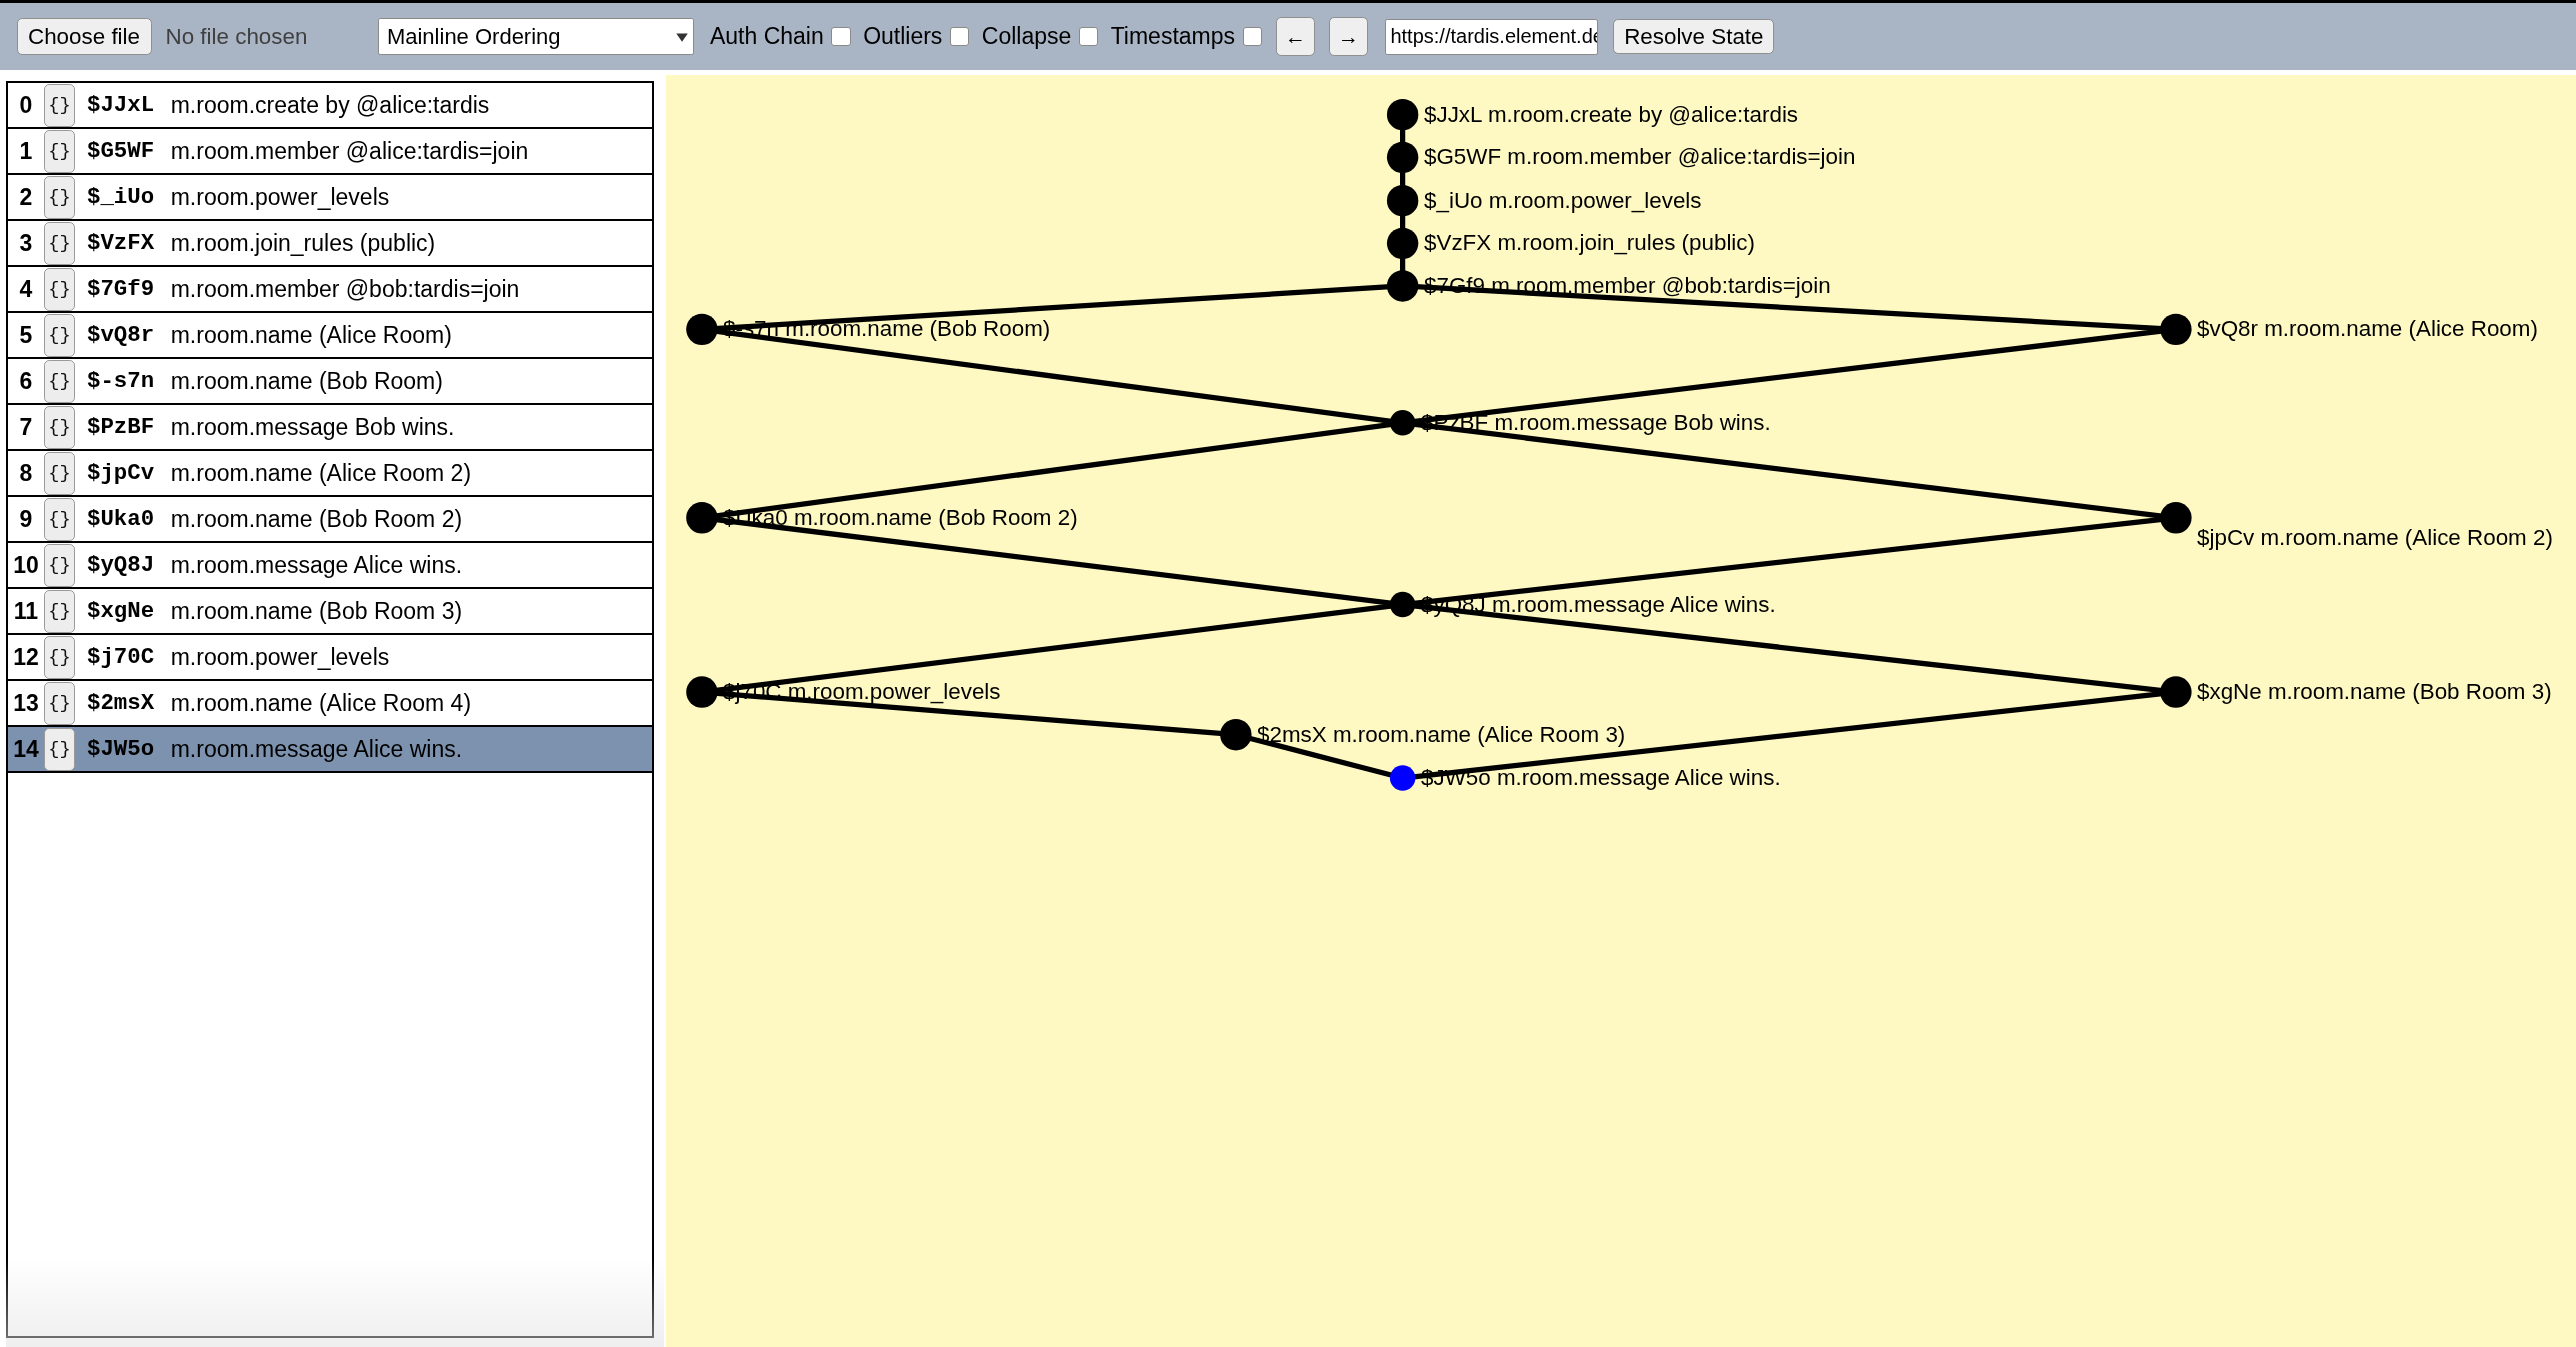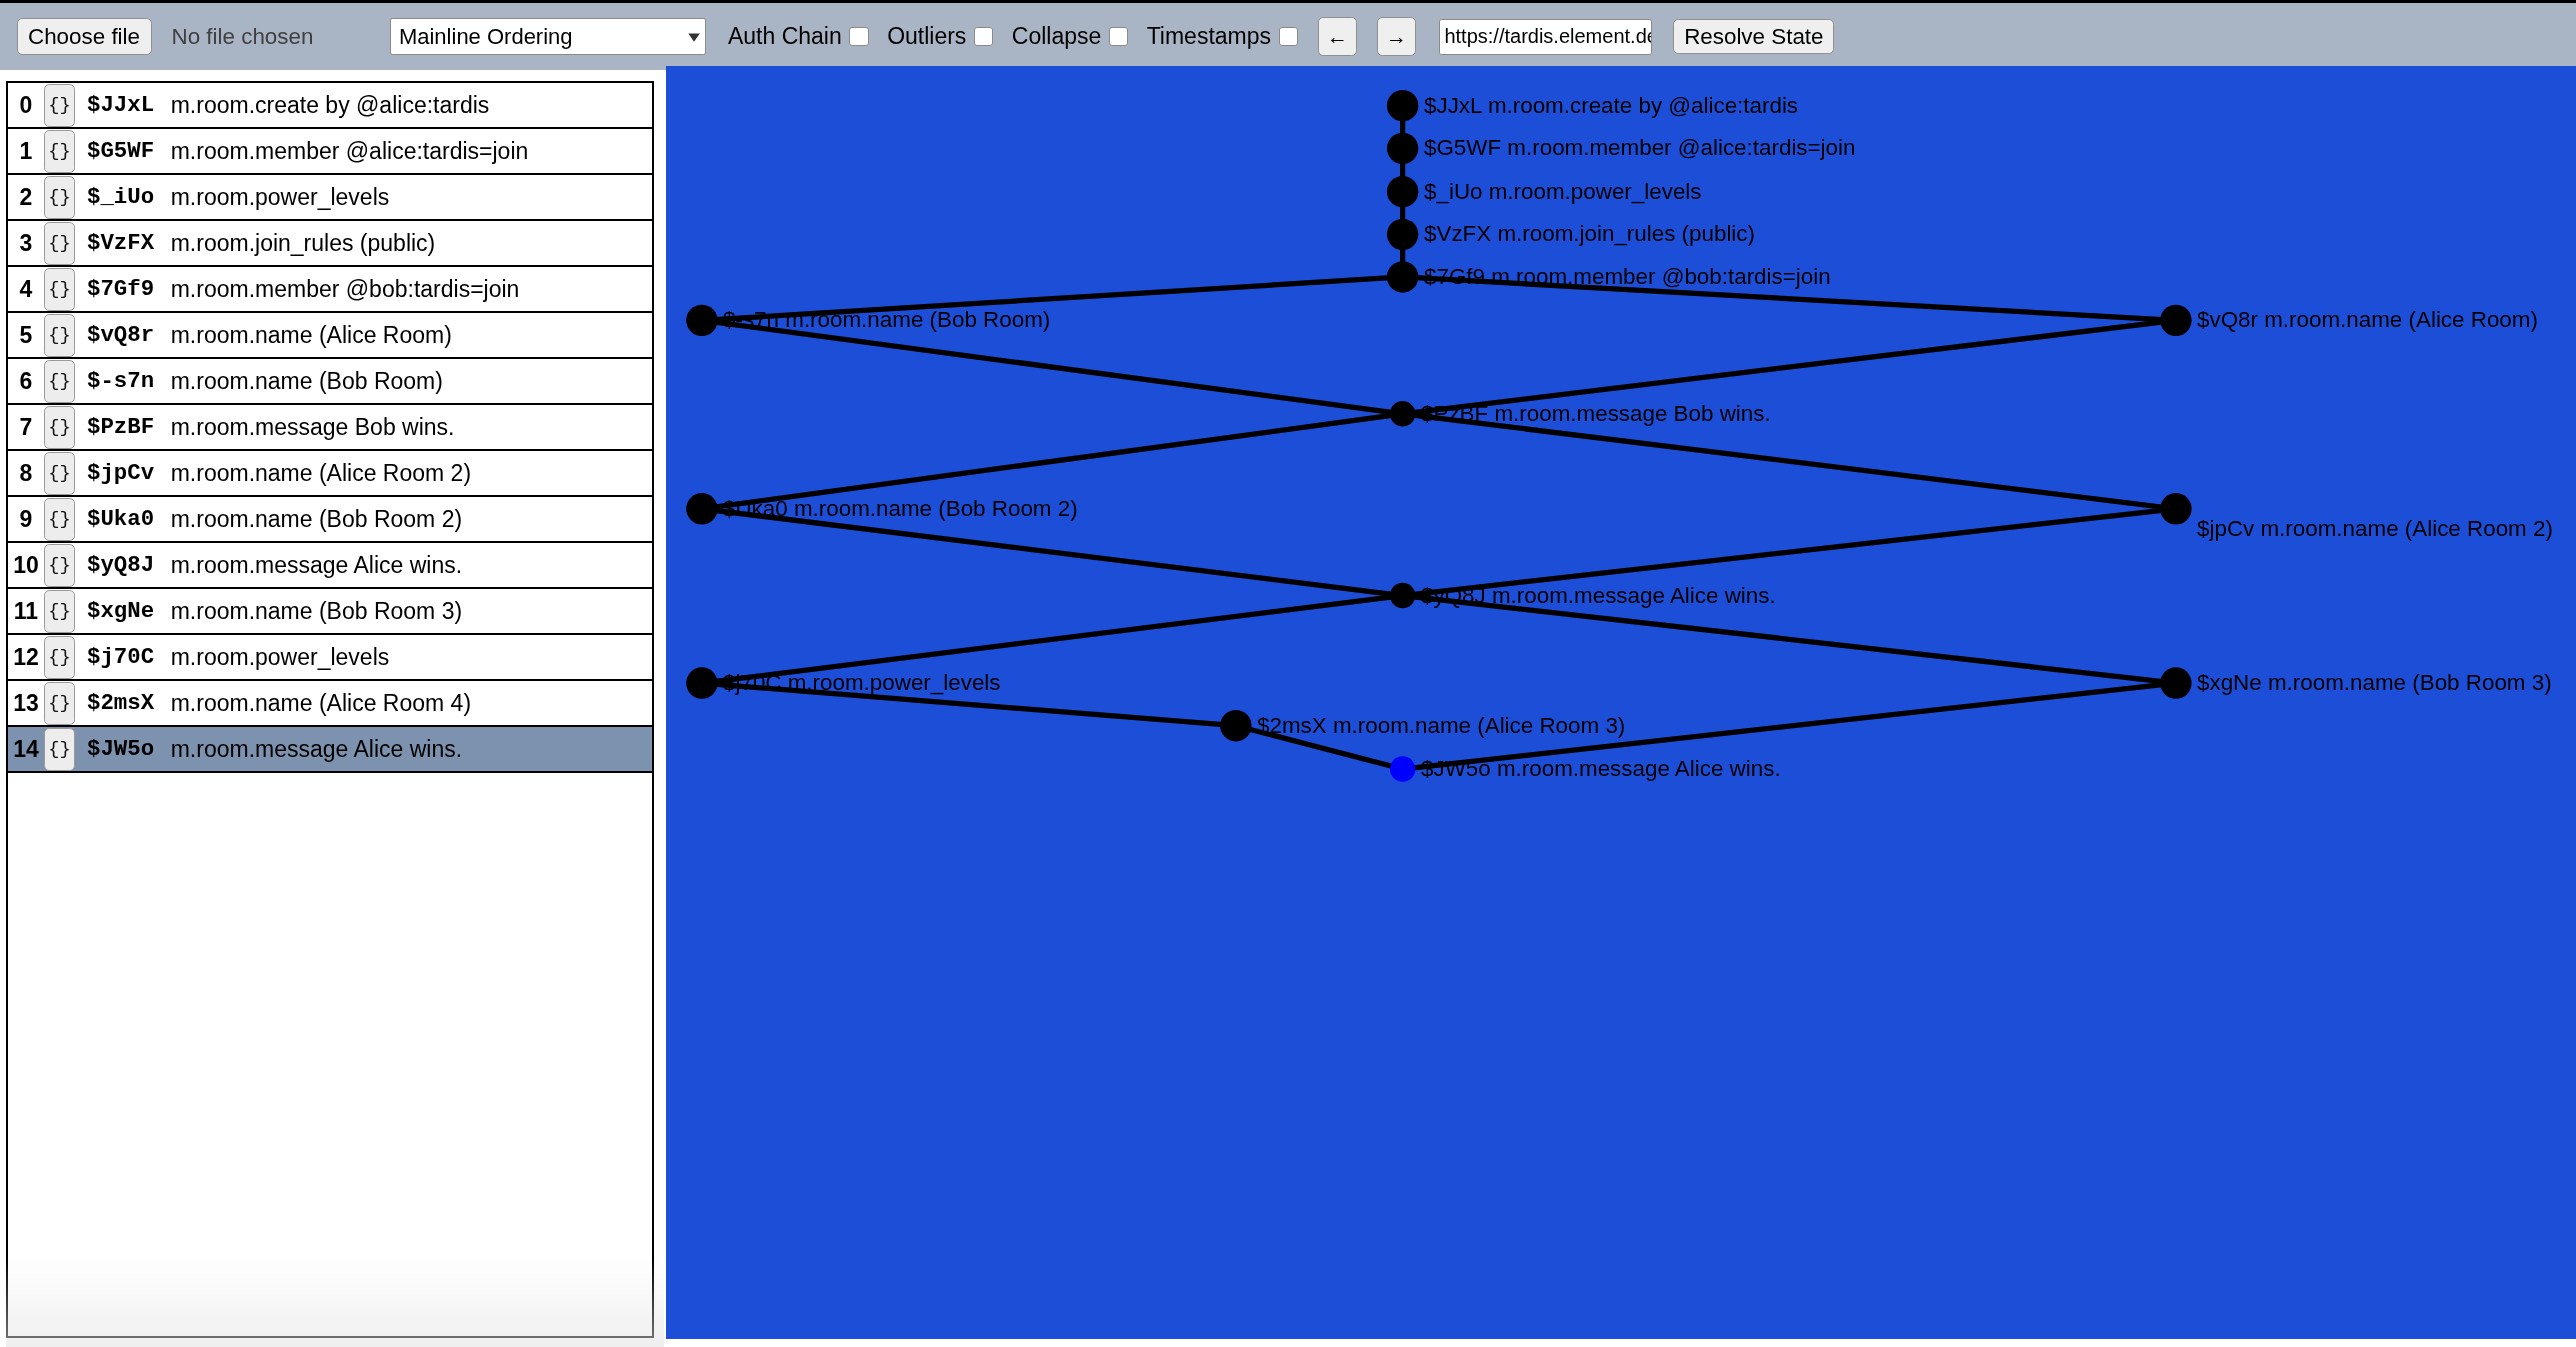--- a/index.html
+++ b/index.html
@@ -20,21 +20,21 @@
     position: absolute;
     left: 0; top: 0;
     width: 2576px;
     height: 70px;
     background: #a9b5c5;
     border-top: 3.7px solid #000;
     box-sizing: border-box;
     display: flex;
     align-items: center;
     padding-left: 16.5px;
-    gap: 8px;
+    gap: 2px;
   }
   .tb-btn {
     background: #efefef;
     border: 1.5px solid #8f8f8f;
     border-radius: 5.2px;
     font-family: "Liberation Sans", sans-serif;
     font-size: 22.4px;
     color: #000;
     padding: 5.2px 9.7px;
     line-height: 1.05;
@@ -197,24 +197,24 @@
     width: 658px;
     height: 90px;
     pointer-events: none;
     background: linear-gradient(to bottom, rgba(240,240,240,0) 0%, rgba(225,225,225,0.55) 100%);
   }
 
   
   #graph-area {
     position: absolute;
     left: 666px;
-    top: 66px;
+    top: 75px;
     width: 1910px;
     height: 1273px;
-    background: #1d4ed8;
+    background: #fef9c3;
     overflow: hidden;
   }
   #graph-svg {
     position: absolute;
     left: 0; top: 0;
     width: 1910px;
     height: 1273px;
   }
   .node-label {
     position: absolute;

